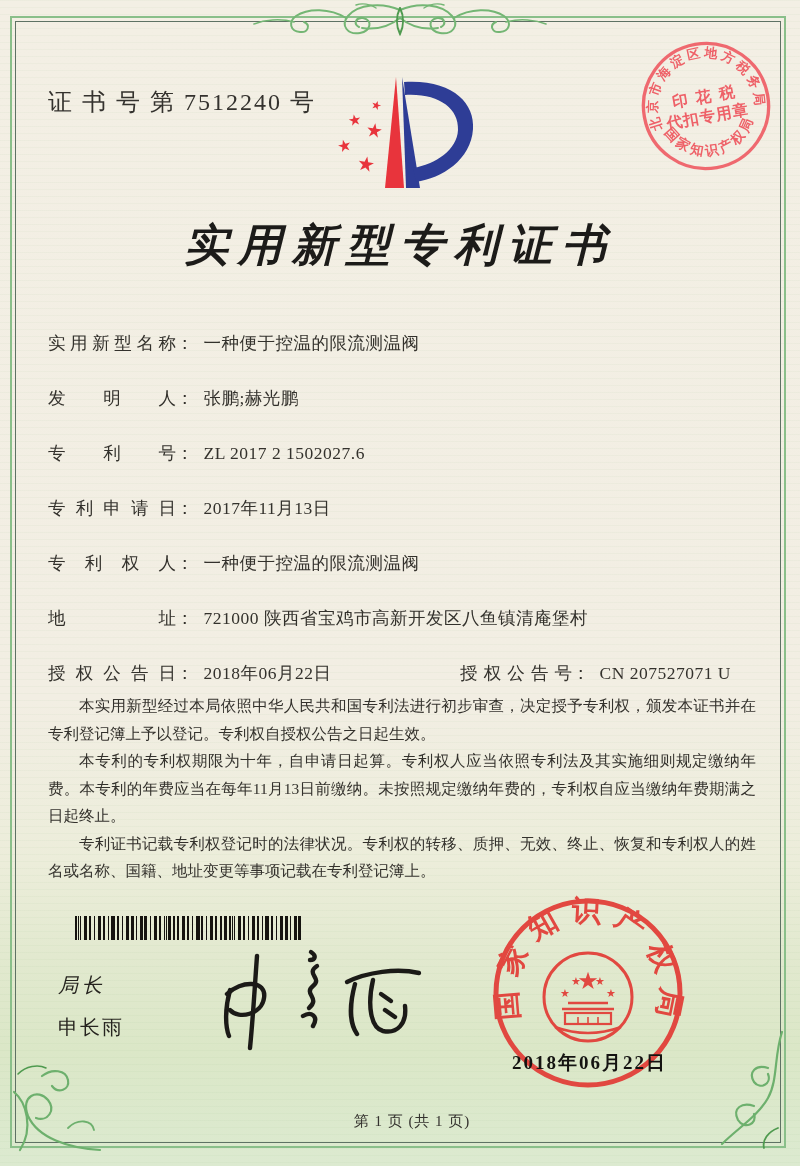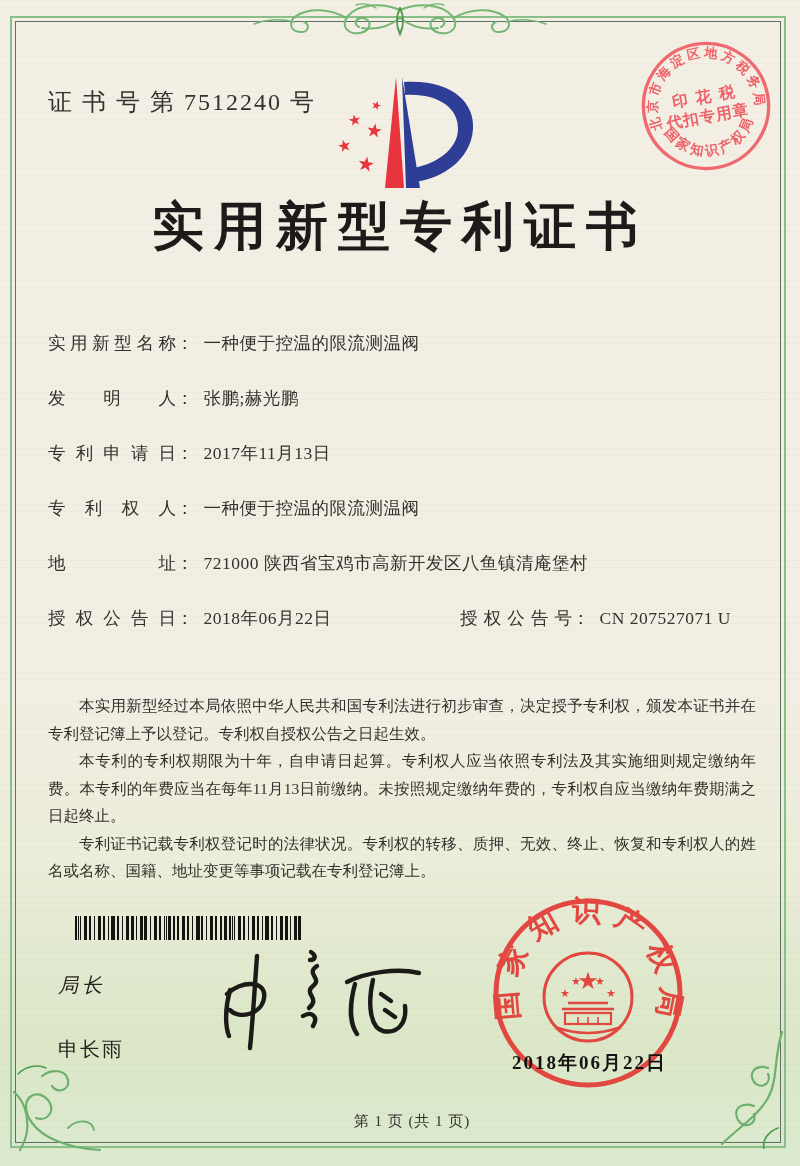--- a/index.html
+++ b/index.html
@@ -8,37 +8,37 @@
     font-family:"Liberation Serif","DejaVu Serif",serif;
     background:linear-gradient(180deg,#f3efe4 0%,#f2eee3 60%,#ecedda 74%,#e2e9cf 82%,#dbe7c7 90%,#dcead0 100%);
     color:#2e2c28;
   }
   .texture{position:absolute;inset:0;pointer-events:none;
     background:repeating-linear-gradient(180deg,rgba(120,170,110,0.05) 0 1px,rgba(0,0,0,0) 1px 7px);}
   .frame-outer{position:absolute;left:10px;top:16px;right:14px;bottom:18px;border:2px solid #8abf8a;}
   .frame-inner{position:absolute;inset:3px;border:1.5px solid #5e7264;}
   .cert-no{position:absolute;left:48px;top:86px;font-size:24px;letter-spacing:2px;color:#34322e;}
   .logo{position:absolute;left:312px;top:74px;}
-  .title{position:absolute;left:0;top:192px;width:100%;text-align:center;
-    font-size:52px;font-weight:bold;letter-spacing:10px;color:#1c1b19;}
+  .title{position:absolute;left:0;top:216px;width:100%;text-align:center;
+    font-size:44px;font-weight:bold;letter-spacing:10px;color:#1c1b19;font-style:italic;}
   .fields{position:absolute;left:48px;top:330px;width:710px;font-size:17.5px;color:#33312c;}
   .frow{position:relative;height:55px;line-height:26px;}
   .fl{display:inline-block;width:128px;text-align:justify;text-align-last:justify;vertical-align:top;}
   .fl2{display:inline-block;width:112px;text-align:justify;text-align-last:justify;vertical-align:top;}
   .fv{margin-left:10px;letter-spacing:0.5px;margin-top:31px;}
   .grant-right{position:absolute;left:412px;top:0;}
   .paras{position:absolute;left:48px;top:692px;width:708px;font-size:15.5px;line-height:27.5px;
     text-align:justify;color:#33312c;}
   .paras p{margin:0;text-indent:2em;}
   .barcode{position:absolute;left:75px;top:916px;width:226px;height:24px;
     background:
       repeating-linear-gradient(90deg,#15130f 0 2px,rgba(0,0,0,0) 2px 5px,#15130f 5px 6px,rgba(0,0,0,0) 6px 9px,#15130f 9px 12px,rgba(0,0,0,0) 12px 14px),
       repeating-linear-gradient(90deg,rgba(0,0,0,0) 0 3px,#15130f 3px 4px,rgba(0,0,0,0) 4px 11px);}
   .sig-title{position:absolute;left:58px;top:972px;font-size:20px;letter-spacing:4px;color:#26241f;font-style:italic;}
-  .sig-name{position:absolute;left:58px;top:1036px;font-size:20px;letter-spacing:2px;color:#26241f;}
+  .sig-name{position:absolute;left:58px;top:1014px;font-size:20px;letter-spacing:2px;color:#26241f;}
   .signature{position:absolute;left:205px;top:938px;}
   .seal{position:absolute;left:488px;top:893px;}
   .seal-date{position:absolute;left:512px;top:1050px;font-size:19px;font-weight:bold;letter-spacing:2px;color:#141311;}
   .tax-stamp{position:absolute;left:633px;top:33px;transform:rotate(-10deg);}
   .footer{position:absolute;left:12px;top:1112px;width:100%;text-align:center;font-size:15px;letter-spacing:1px;color:#34322e;}
   .orn-top{position:absolute;left:50%;top:0;transform:translateX(-50%);}
   .orn-bl{position:absolute;left:8px;top:1058px;}
   .orn-br{position:absolute;left:718px;top:1028px;}
   svg text{font-family:"Liberation Serif","DejaVu Serif",serif;}
 </style>
@@ -115,20 +115,23 @@
 </svg>
 
 <div class="title">实用新型专利证书</div>
 
 <div class="fields">
   <div class="frow">
     <span class="fl">实用新型名称</span><span>：</span><span class="fv">一种便于控温的限流测温阀</span>
   </div>
   <div class="frow">
     <span class="fl">发明人</span><span>：</span><span class="fv">张鹏;赫光鹏</span>
+  </div>
+  <div class="frow">
+    <span class="fl">专利号</span><span>：</span><span class="fv">ZL 2017 2 1502027.6</span>
   </div>
   <div class="frow">
     <span class="fl">专利申请日</span><span>：</span><span class="fv">2017年11月13日</span>
   </div>
   <div class="frow">
     <span class="fl">专利权人</span><span>：</span><span class="fv">一种便于控温的限流测温阀</span>
   </div>
   <div class="frow">
     <span class="fl">地址</span><span>：</span><span class="fv">721000 陕西省宝鸡市高新开发区八鱼镇清庵堡村</span>
   </div>

